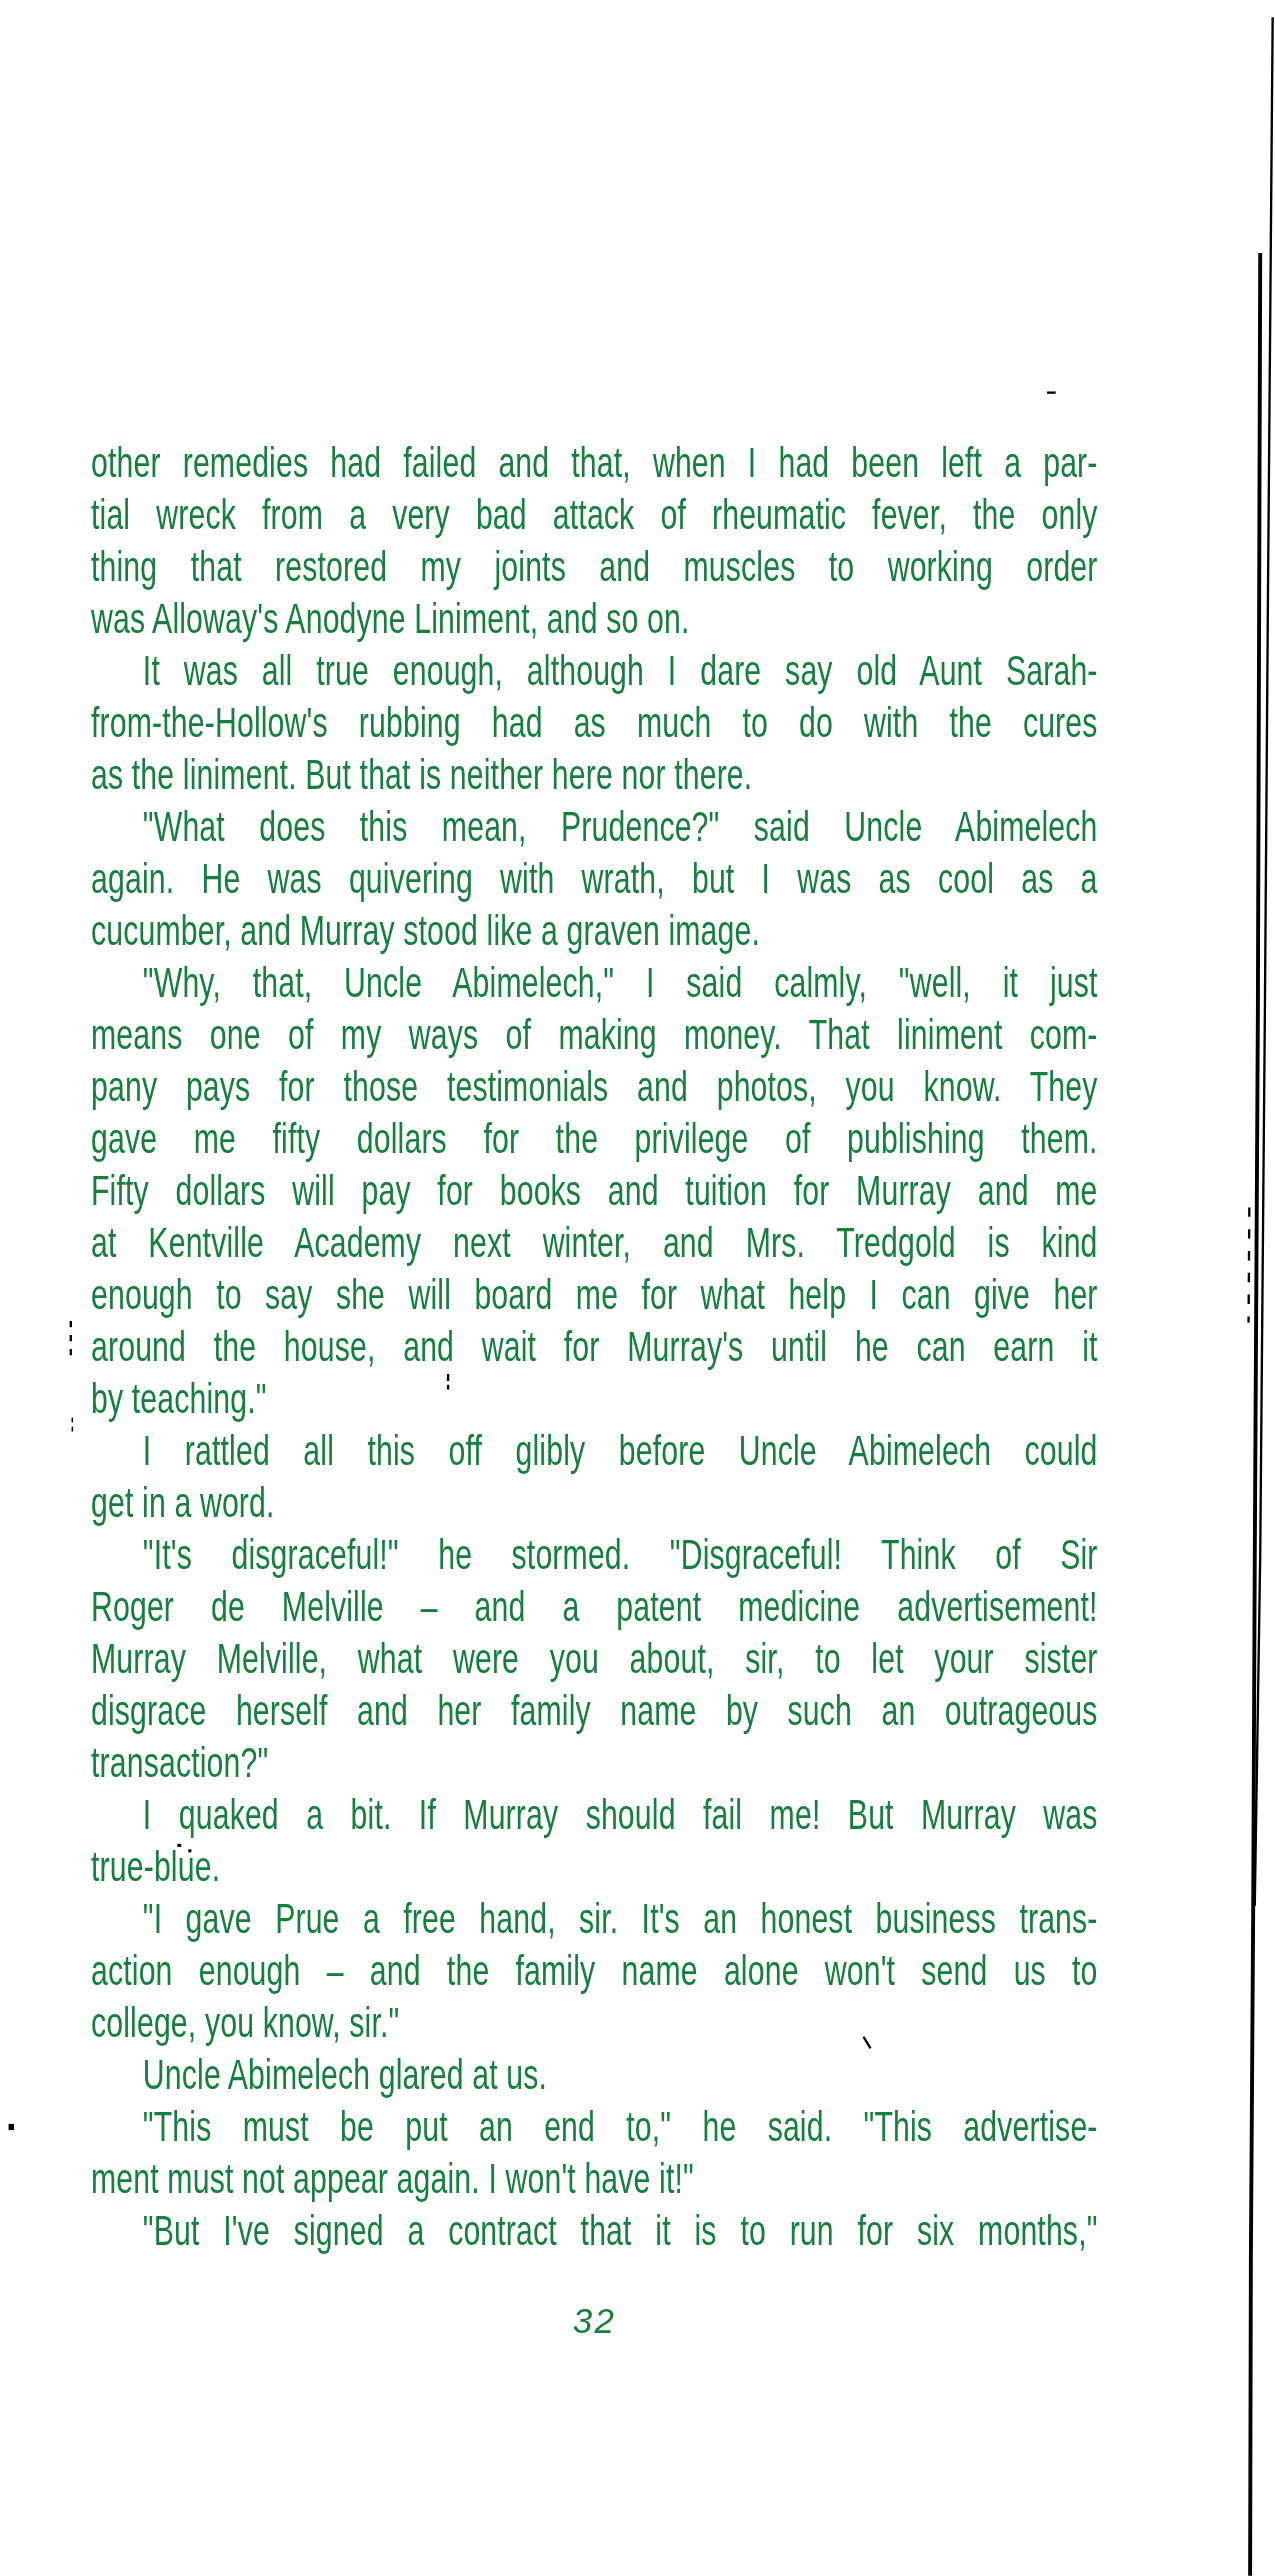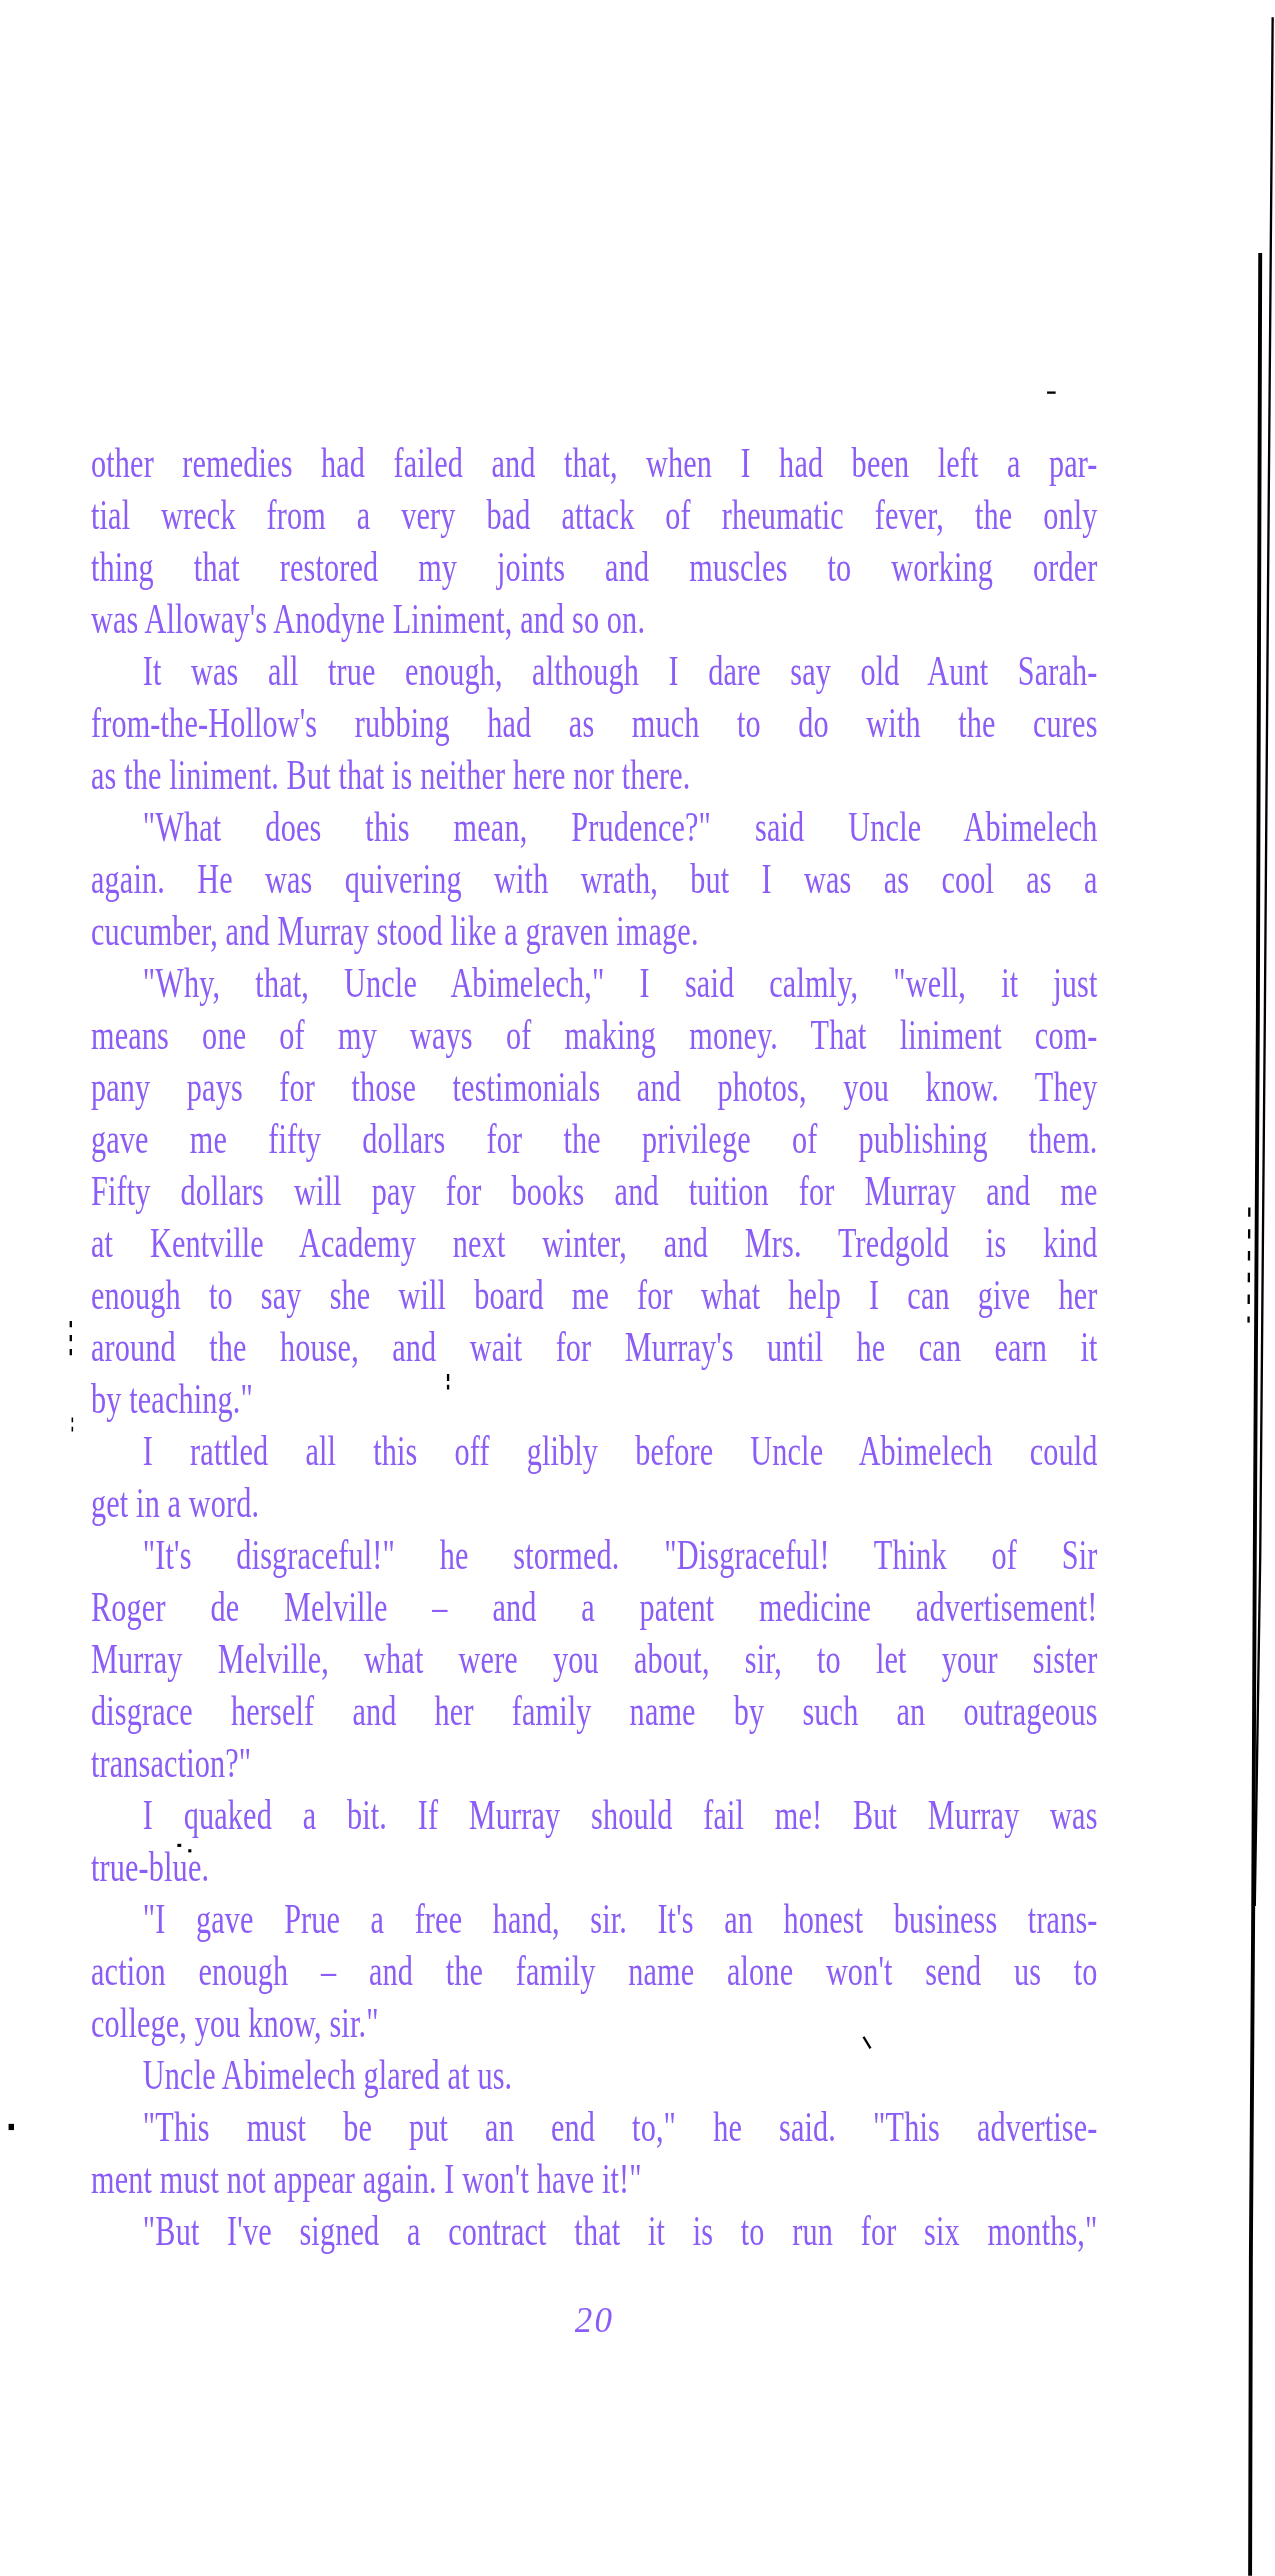--- a/index.html
+++ b/index.html
@@ -6,22 +6,22 @@
     margin: 0;
     padding: 0;
     background: #ffffff;
   }
   .page {
     position: relative;
     width: 1275px;
     height: 2576px;
     background: #ffffff;
     overflow: hidden;
-    font-family: Liberation Serif, serif;
-    color: #8b5cf6;
+    font-family: Liberation Sans, sans-serif;
+    color: #15803d;
   }
   
   .text-block {
     position: absolute;
     left: 91px;
     top: 437px;
     width: 1398px;            
     transform: scaleX(0.72);
     transform-origin: 0 0;
     font-size: 42px;
@@ -116,21 +116,21 @@
       </div>
       <div class="para">
         <div class="line j ind">"This must be put an end to," he said. "This advertise-</div>
         <div class="line">ment must not appear again. I won't have it!"</div>
       </div>
       <div class="para">
         <div class="line j ind">"But I've signed a contract that it is to run for six months,"</div>
       </div>
     </div>
 
-  <div class="page-number">20</div>
+  <div class="page-number">32</div>
 
   <svg class="artifacts" width="1275" height="2576" viewBox="0 0 1639 3311" xmlns="http://www.w3.org/2000/svg" aria-hidden="true">
 
     <polyline points="1636,22 1630,760 1626,1300 1620,2000 1613,2450" fill="none" stroke="#000000" stroke-width="3"></polyline>
 
     <polyline points="1620,325 1617,1300 1613,2000 1611,2450 1608,2900 1607,3311" fill="none" stroke="#000000" stroke-width="5"></polyline>
 
     <line x1="1606" y1="1552" x2="1605" y2="1700" stroke="#000000" stroke-width="3" stroke-dasharray="12 16"></line>
 
     <rect x="1346" y="503" width="11" height="3" fill="#000000"></rect>

